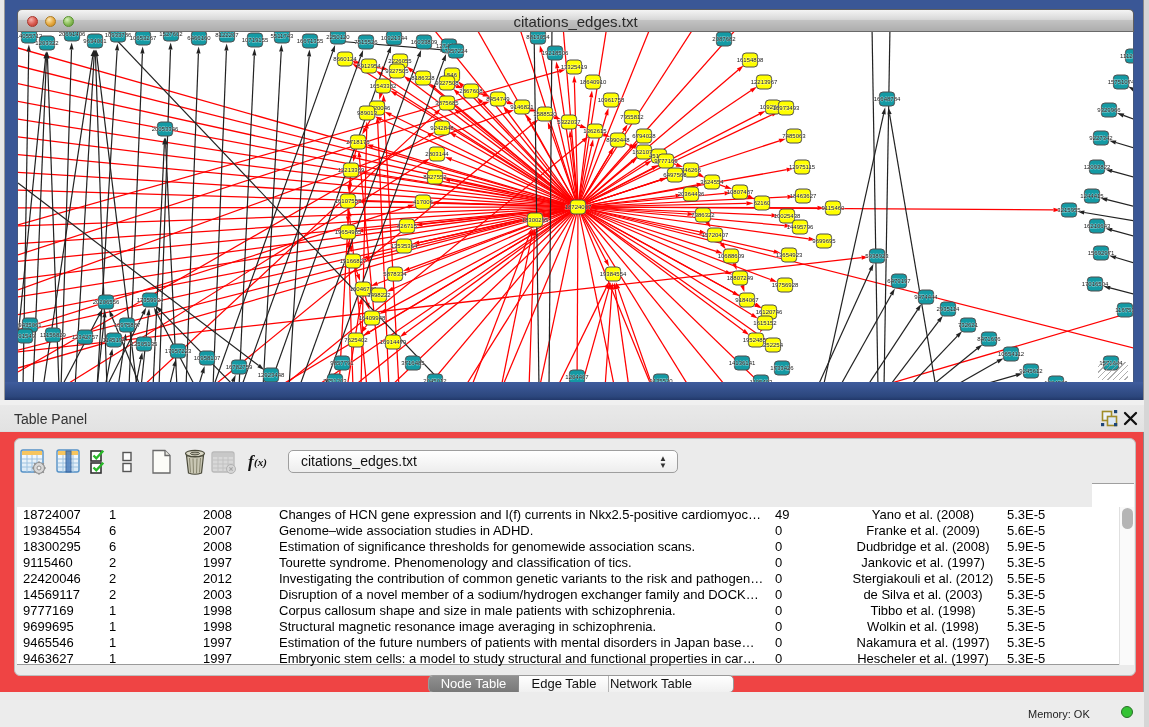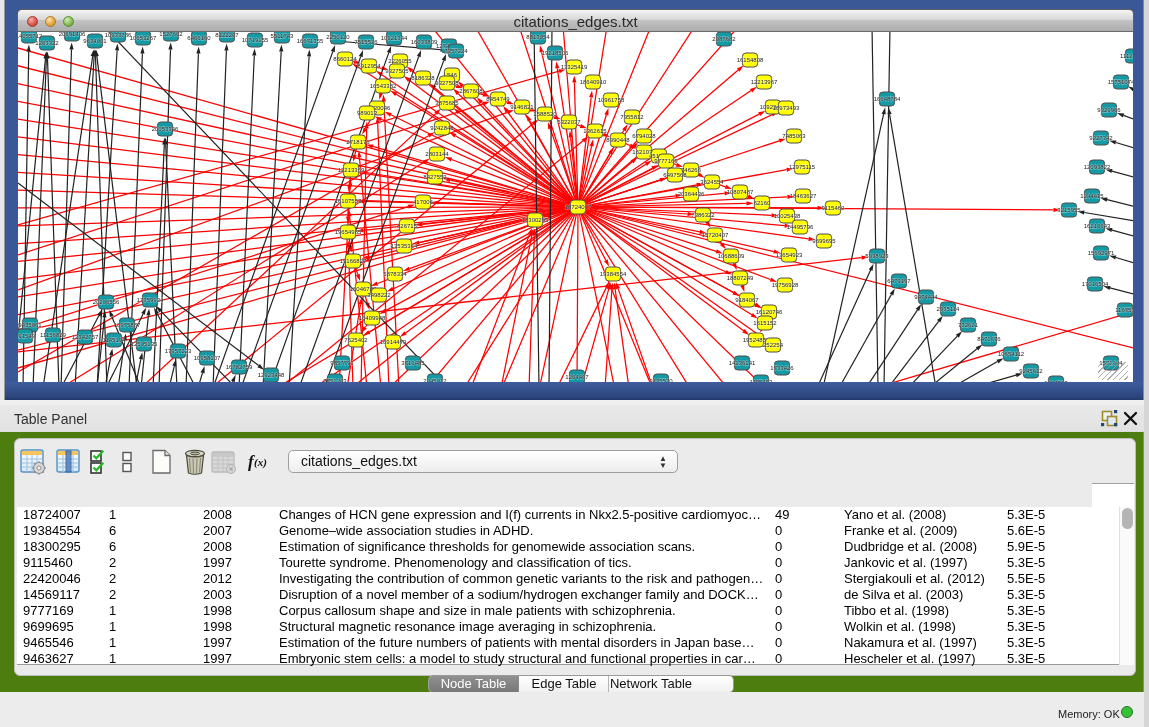--- a/index.html
+++ b/index.html
@@ -1,16 +1,16 @@
 <!DOCTYPE html>
 <html><head><meta charset="utf-8">
 <style>
 *{margin:0;padding:0;box-sizing:border-box;}
 html,body{width:1149px;height:727px;overflow:hidden;font-family:"Liberation Sans",sans-serif;}
-#app{position:relative;width:1149px;height:727px;background:#4d7c0f;}
+#app{position:relative;width:1149px;height:727px;background:#ef4444;}
 
 #leftframe{position:absolute;left:0;top:0;width:5px;height:400px;background:#e8e8e8;border-right:1px solid #9a9a9a;}
 #rightframe{position:absolute;right:0;top:0;width:6px;height:727px;background:#d6d6d6;border-left:1px solid #8a8a8a;}
 
 #desktop{position:absolute;left:5px;top:0;width:1139px;height:400px;background:#3a5796;}
 
 #titlebar{position:absolute;left:17px;top:9px;width:1117px;height:23px;
   background:linear-gradient(#f4f4f4,#d8d8d8 45%,#c2c2c2 50%,#adadad);
   border:1px solid #5f5f5f;border-bottom:1px solid #6a6a6a;border-radius:5px 5px 0 0;}
 #titlebar .title{position:absolute;left:0;right:0;top:3px;text-align:center;font-size:15px;color:#2a2a2a;}
@@ -32,36 +32,36 @@
 .hc{position:absolute;top:0;height:24px;border-right:1px solid #8f8f8f;border-top:1px solid #9f9f9f;background:linear-gradient(#c3e2ee,#b2d8e8);text-align:center;line-height:24px;}
 .hc.gray{background:linear-gradient(#efefef,#e4e4e4);border-left:1px solid #9f9f9f;}
 #tbodywrap{position:absolute;left:17px;top:507px;width:1102px;height:158px;background:#fff;border-bottom:1px solid #9a9a9a;}
 table{border-collapse:collapse;width:1075px;table-layout:fixed;}
 td{font-size:13px;color:#000;height:16px;padding:0;white-space:nowrap;overflow:hidden;line-height:16px;}
 td.c1{width:85px;padding-left:6px;}
 td.c2{width:87px;padding-left:7px;}
 td.c3{width:88px;padding-left:14px;}
 td.c4{width:494px;padding-left:2px;}
 td.c5{width:73px;padding-left:4px;}
-td.c6{width:158px;text-align:left;}
+td.c6{width:158px;text-align:center;}
 td.c7{width:90px;padding-left:5px;margin-left:22px;}
 #sbar{position:absolute;left:1119px;top:507px;width:15px;height:158px;background:#fafafa;border-left:1px solid #e0e0e0;}
 #sthumb{position:absolute;left:2px;top:1px;width:11px;height:21px;background:#b5b5b5;border-radius:6px;}
 #rightwhite{position:absolute;left:1092px;top:483px;width:42px;height:24px;background:#fff;border-top:1px solid #9f9f9f;}
 
 #toolbar{position:absolute;left:17px;top:448px;height:28px;}
 #combo{position:absolute;left:288px;top:450px;width:390px;height:23px;background:linear-gradient(#ffffff,#ededed);border:1px solid #9e9e9e;border-radius:5px;font-size:14px;color:#111;line-height:21px;padding-left:12px;}
 #combo .arrows{position:absolute;right:10px;top:4px;font-size:8px;color:#333;line-height:7px;}
 
 #seg{position:absolute;left:428px;top:675px;width:306px;height:18px;border:1px solid #9a9a9a;border-radius:5px;background:linear-gradient(#ffffff,#f0f0f0);font-size:13px;}
 #seg .s1{position:absolute;left:0;top:0;width:90px;height:16px;background:linear-gradient(#909090,#787878);color:#fff;border-radius:4px 0 0 4px;text-align:center;line-height:16px;border-right:1px solid #8a8a8a;}
 #seg .s2{position:absolute;left:91px;top:0;width:89px;height:16px;color:#111;text-align:center;line-height:16px;border-right:1px solid #b5b5b5;}
 #seg .s3{position:absolute;left:166px;top:0;width:112px;height:16px;color:#111;text-align:center;line-height:16px;}
 #status{position:absolute;left:0;top:692px;width:1144px;height:35px;background:#ececec;}
-#status .mem{position:absolute;left:1058px;top:16px;font-size:11px;color:#222;}
+#status .mem{position:absolute;left:1028px;top:16px;font-size:11px;color:#222;}
 #memdot{position:absolute;left:1121px;top:14px;width:12px;height:12px;border-radius:50%;background:#35c335;border:1px solid #2a6e2a;}
 </style></head>
 <body>
 <div id="app">
   <div id="desktop"></div>
   <div id="titlebar">
      <div class="title">citations_edges.txt</div>
      <div class="tl" id="tl1" style="top:6px"></div>
      <div class="tl" id="tl2" style="top:6px"></div>
      <div class="tl" id="tl3" style="top:6px"></div>

